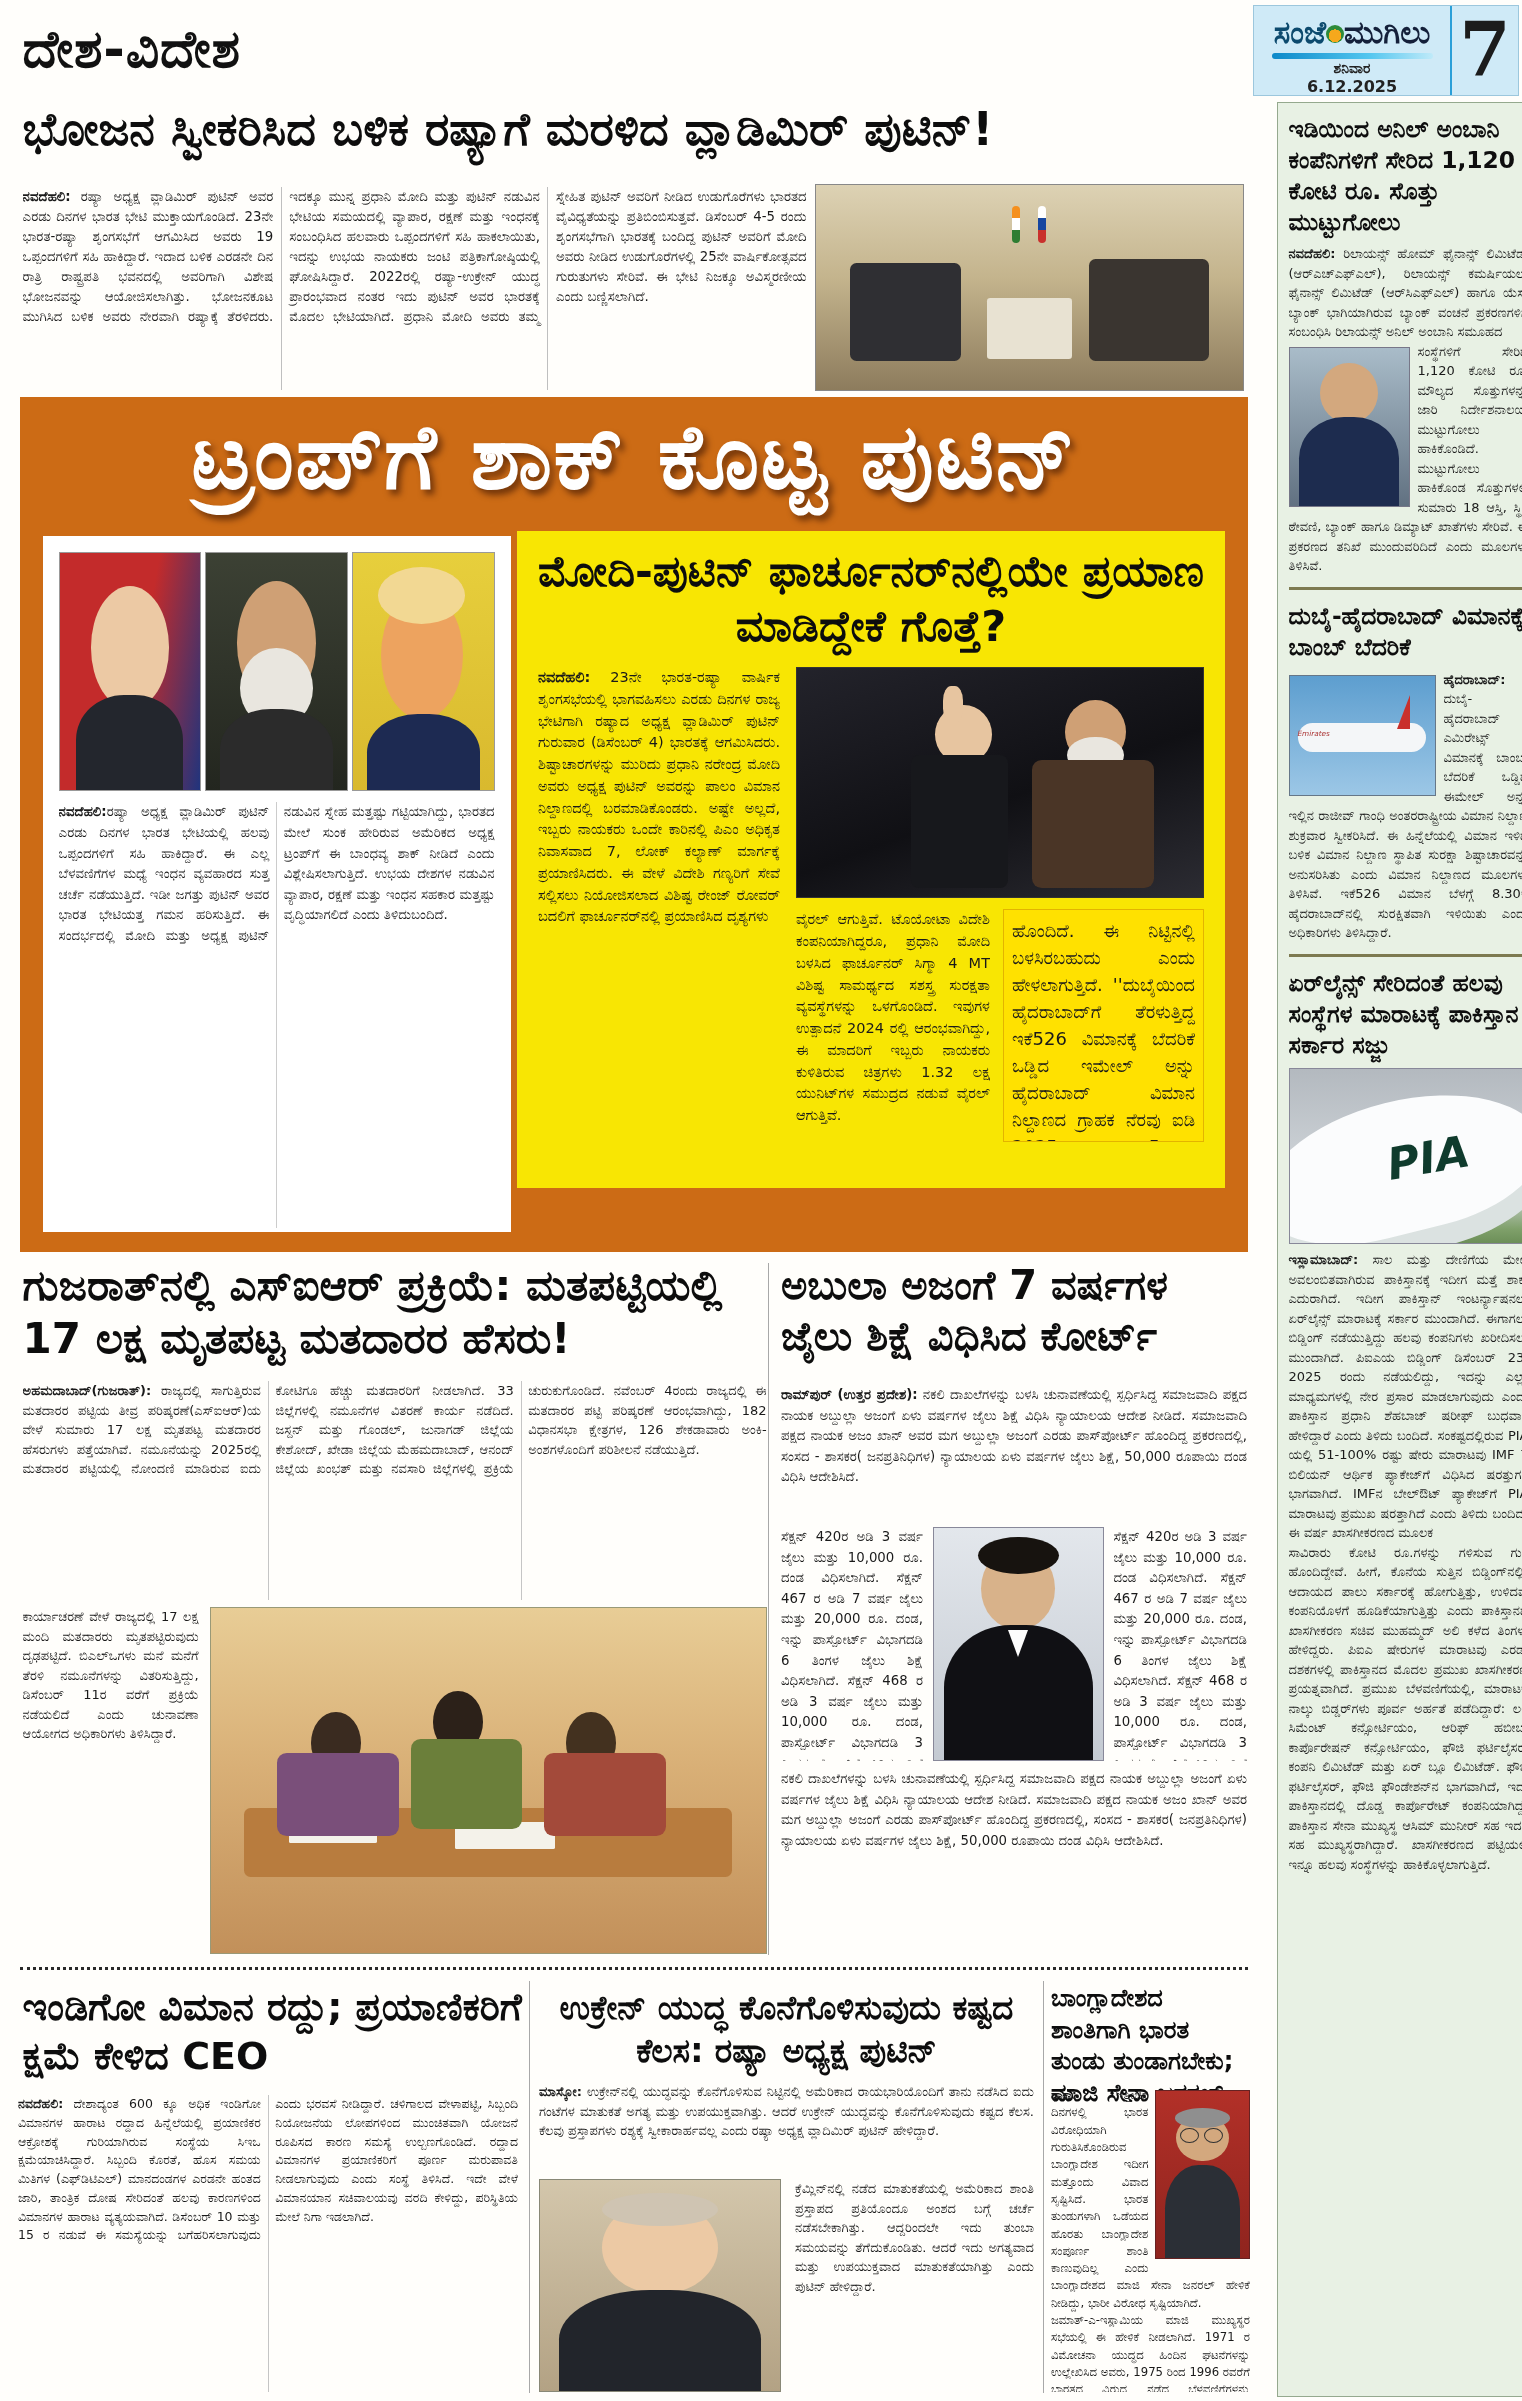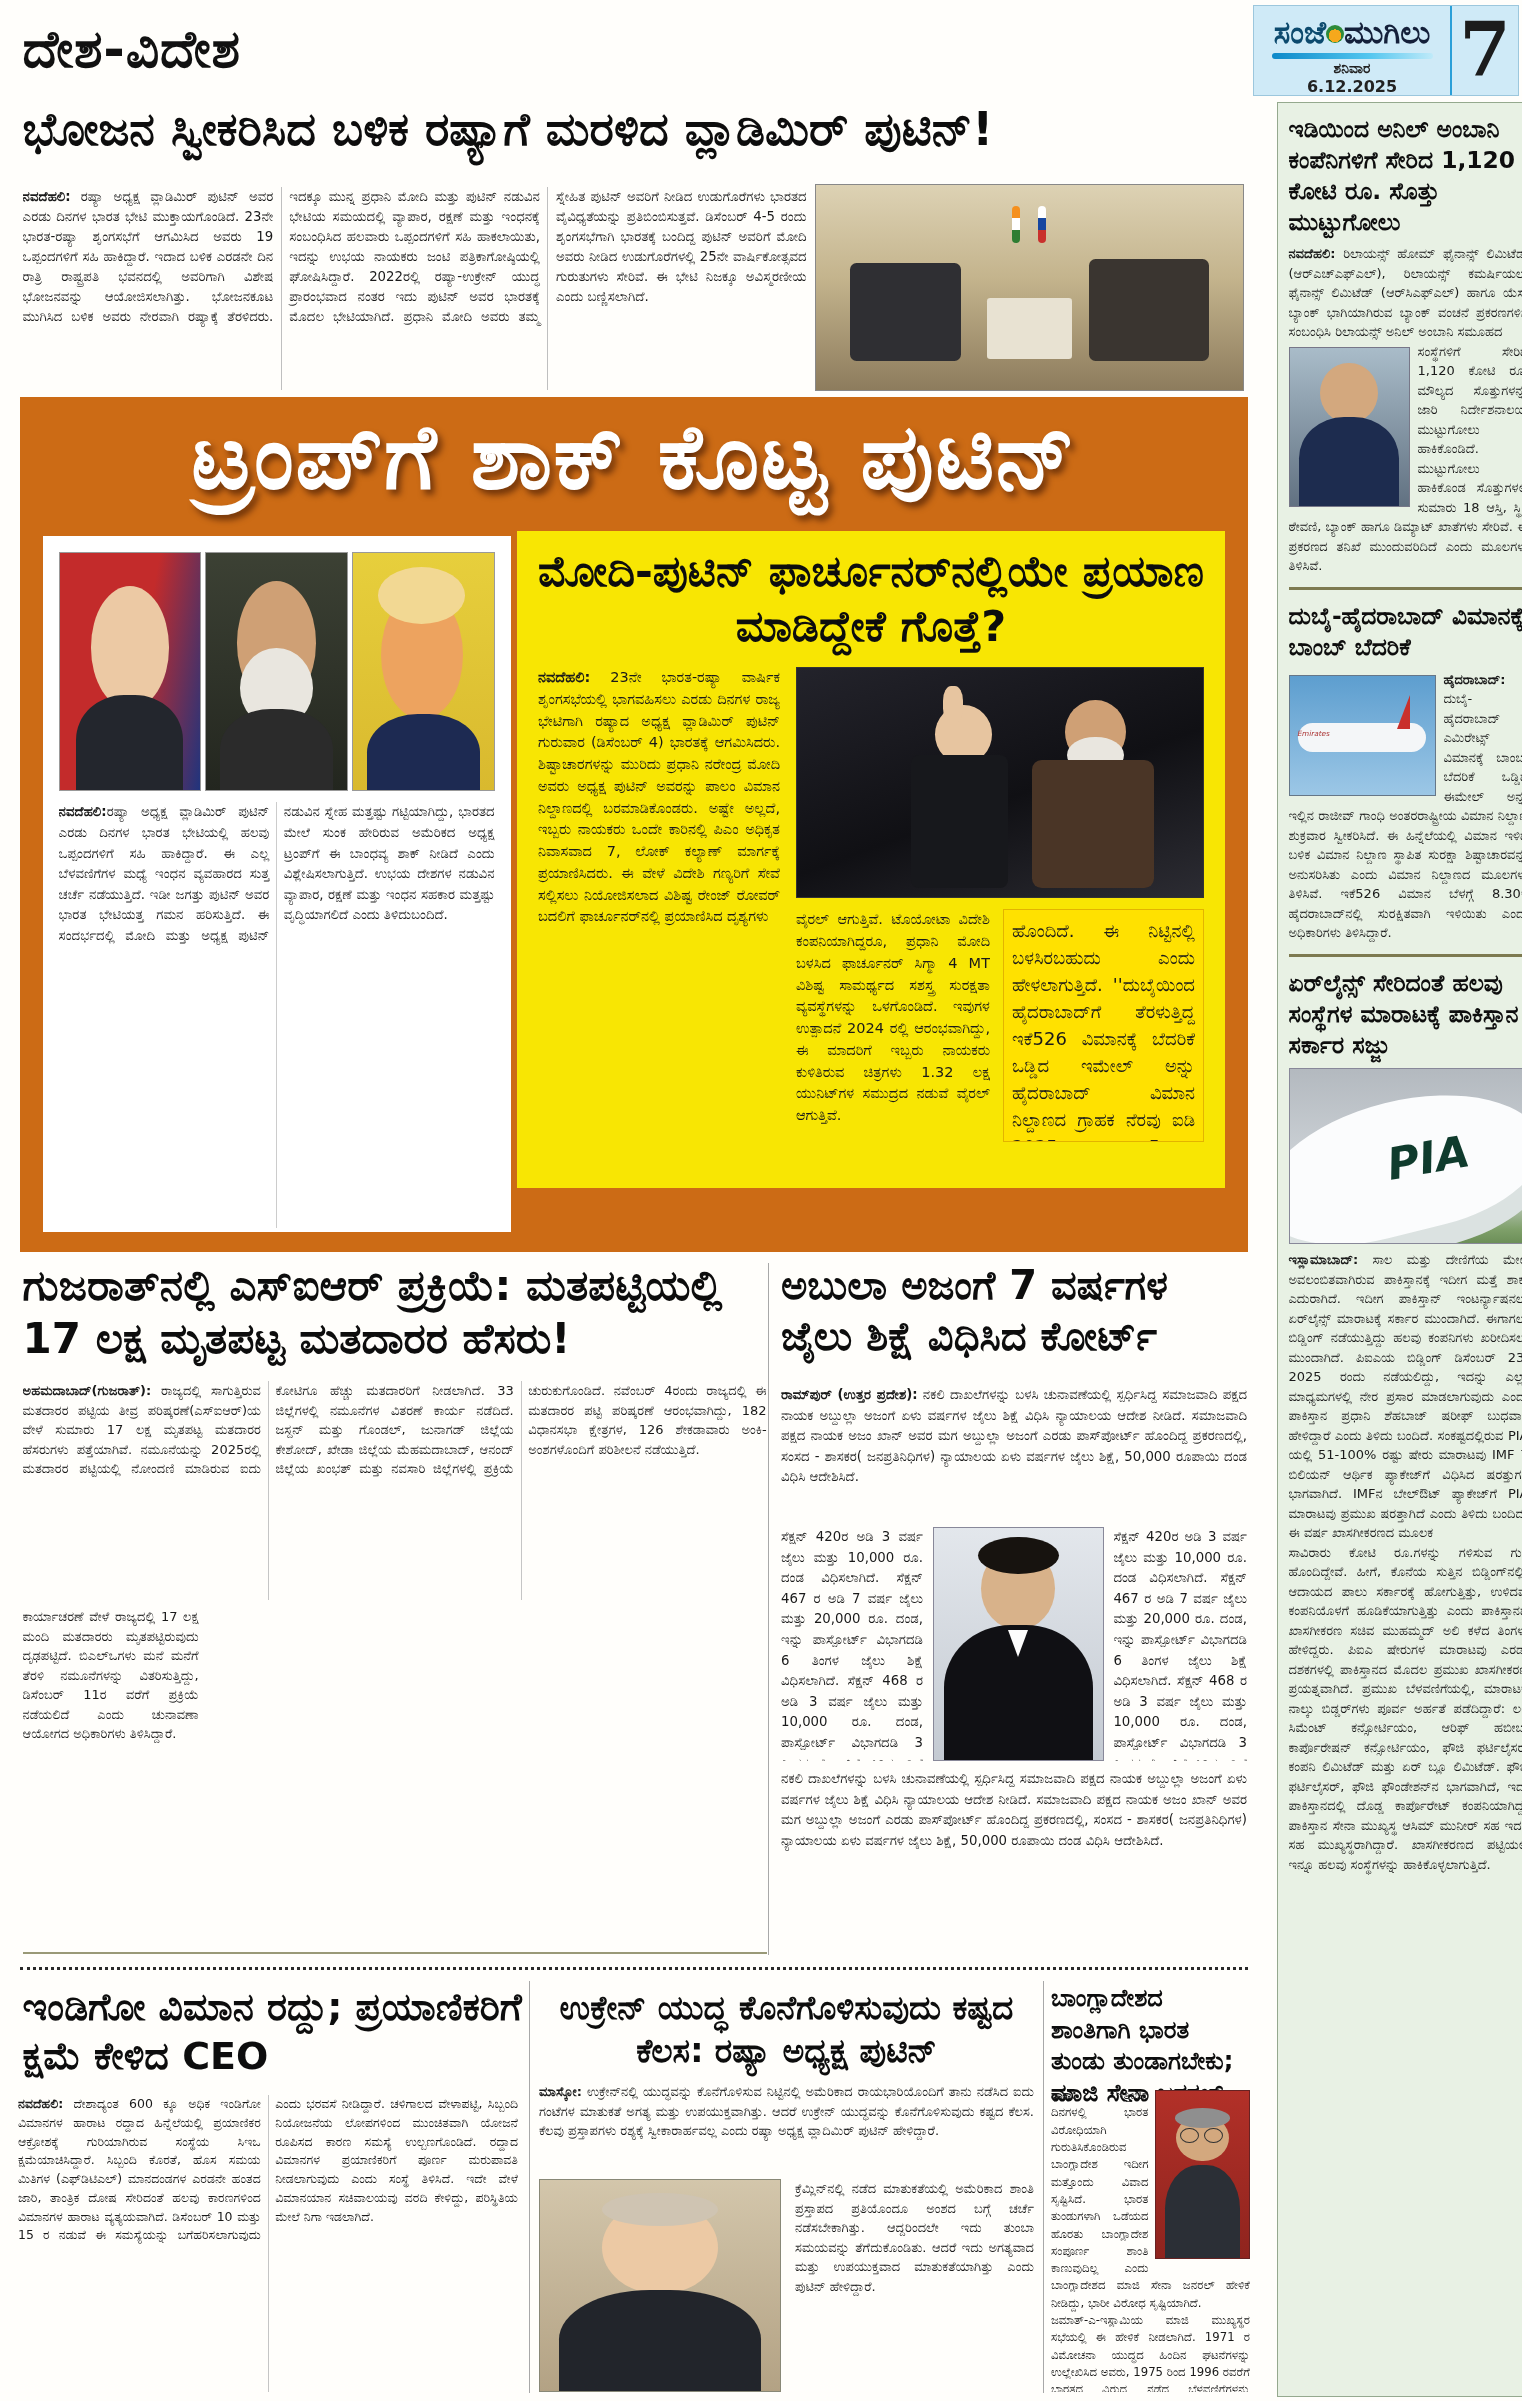--- a/index.html
+++ b/index.html
@@ -60,21 +60,21 @@
   .plane-body { position: absolute; background: #f4f6f8; border-radius: 32px; }
   .plane-tail { position: absolute; width: 0; height: 0; }
   #emirates-label { position: absolute; left: 8px; top: 53px; font-size: 7.3px; color: #a33; font-style: italic; }
   #pia-photo { width: 240px; height: 176px; margin: 6.5px 0 4.8px 0; background: linear-gradient(180deg,#b3b9bf 0%,#d4d9dd 70%, #7fa06a 92%, #6c8f58 100%); position: relative; border: 0.8px solid #889; }
   #pia-nose { position: absolute; left: -32px; top: 32px; width: 290px; height: 153px; background: #fbfcfd; border-radius: 50% 50% 40% 40%; transform: rotate(-14deg); box-shadow: inset 0 -21px 0 #0f3b2d22; }
   #pia-label { position: absolute; left: 97px; top: 63px; font-size: 44px; font-weight: 900; font-style: italic; color: #0f3b2d; transform: rotate(-10deg); }
 
   
   #gujarat-headline { left: 22.6px; top: 1260px; width: 744px; font-size: 42px; font-weight: 900; line-height: 1.25; color: #0d0d0d; }
   #gujarat-cols { left: 22.6px; top: 1381px; width: 744px; height: 219px; overflow: hidden; column-count: 3; column-gap: 14.5px; column-rule: 0.8px solid #c5c5c5; font-size: 13px; line-height: 1.5; }
-  #gujarat-lower { left: 22.6px; top: 1607px; width: 744px; height: 347px; display: flex; gap: 11.3px; flex-direction: column; }
+  #gujarat-lower { left: 22.6px; top: 1607px; width: 744px; height: 347px; display: flex; gap: 11.3px; }
   #gujarat-lower-col { width: 176px; height: 100%; overflow: hidden; font-size: 13px; line-height: 1.5; }
   #classroom-photo { position: relative; flex: 1; background: linear-gradient(180deg,#e8cd96 0%,#d9b077 45%,#c2905a 100%); border: 0.8px solid #997; }
 
   .vrule { width: 0.8px; background: #a8a8a8; }
   #rule-mid { left: 768px; top: 1263px; height: 692px; }
 
   #azam-headline { left: 781px; top: 1260px; width: 466px; font-size: 40px; font-weight: 900; line-height: 1.28; color: #0d0d0d; }
   #azam-para1 { left: 781px; top: 1385px; width: 466px; height: 139px; overflow: hidden; font-size: 13.3px; line-height: 1.55; }
   #azam-row { left: 781px; top: 1527px; width: 466px; height: 234px; display: flex; gap: 9.7px; }
   .azam-sidecol { height: 100%; overflow: hidden; font-size: 13.3px; line-height: 1.55; }

